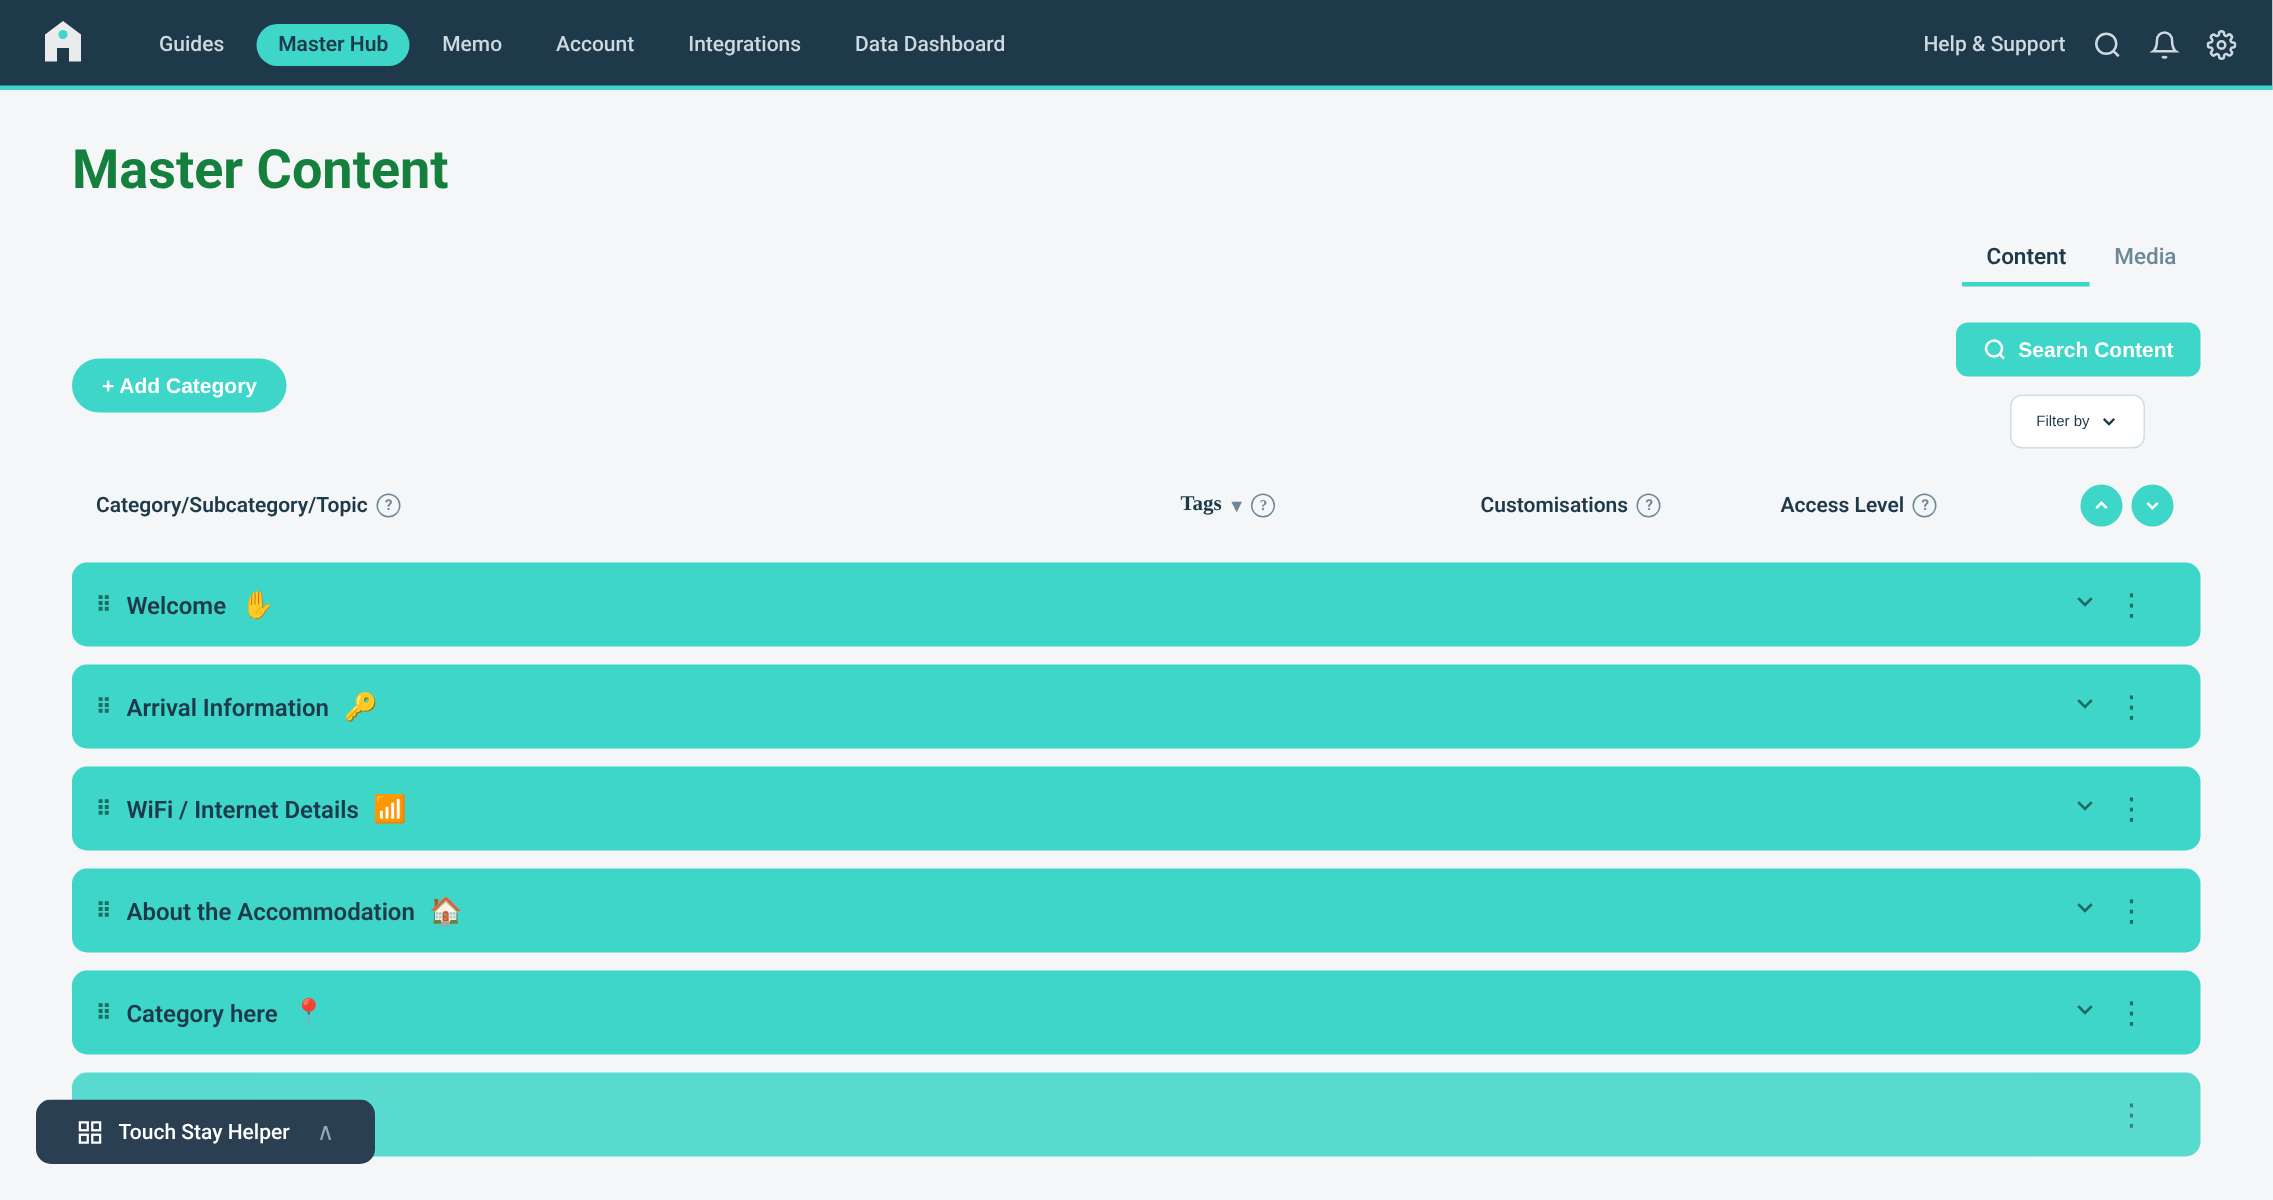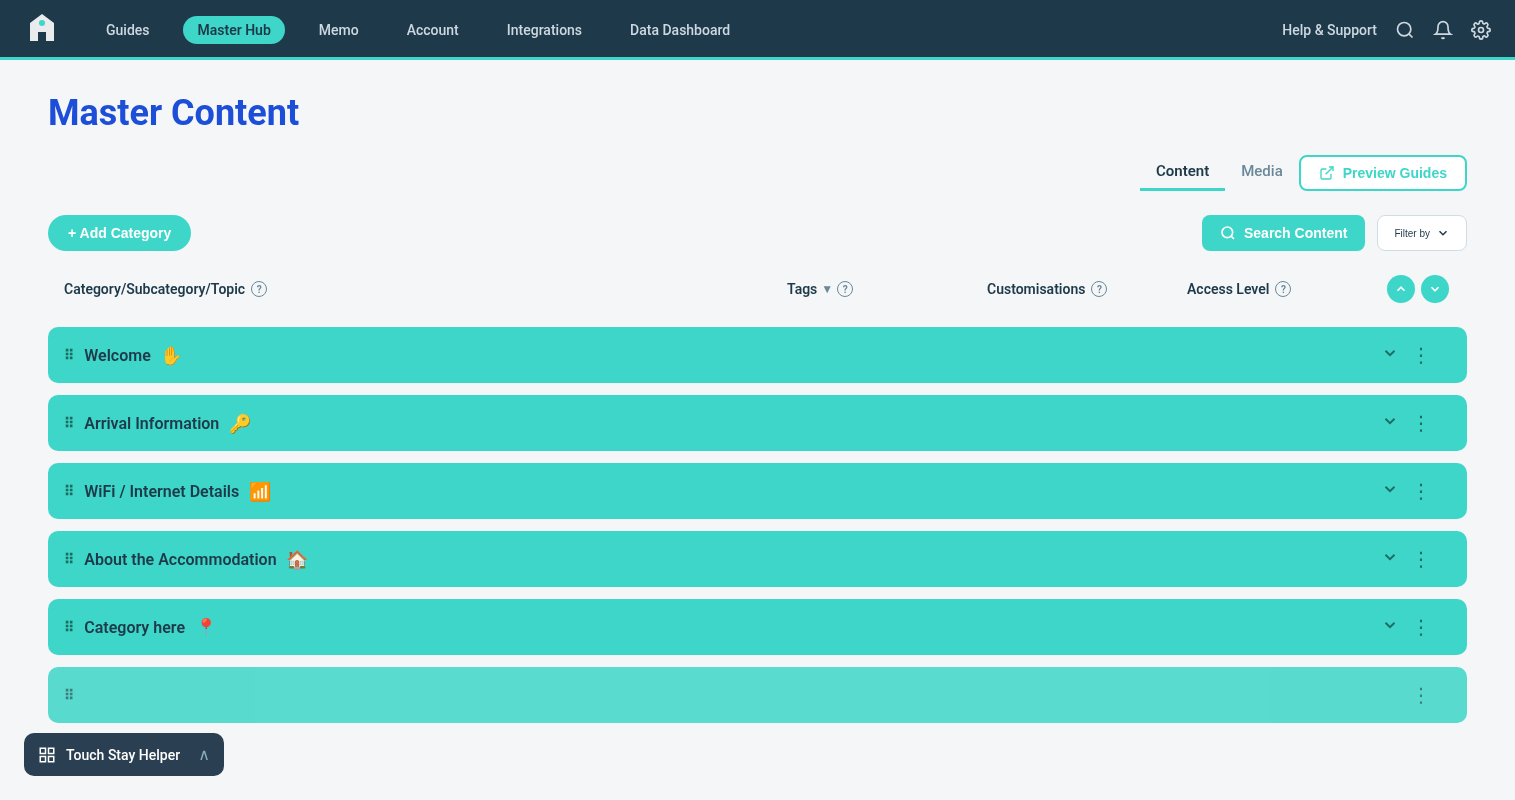--- a/index.html
+++ b/index.html
@@ -21,21 +21,21 @@
       height: 3px;
       background: #3dd6c8;
     }
     .nav-logo {
       margin-right: 32px;
     }
     .nav-logo svg { width: 36px; height: 36px; }
     .nav-links {
       display: flex;
       align-items: center;
-      gap: 20px;
+      gap: 8px;
       flex: 1;
     }
     .nav-link {
       color: #cdd8e0;
       text-decoration: none;
       padding: 6px 14px;
       border-radius: 20px;
       font-size: 14px;
       font-weight: 500;
       cursor: pointer;
@@ -65,21 +65,21 @@
     }
 
     
     .main {
       padding: 32px 48px;
       max-width: 1515px;
     }
     .page-title {
       font-size: 36px;
       font-weight: 700;
-      color: #1d4ed8;
+      color: #15803d;
       margin-bottom: 20px;
     }
 
     
     .tabs {
       display: flex;
       align-items: center;
       justify-content: flex-end;
       margin-bottom: 24px;
     }
@@ -128,20 +128,21 @@
       font-size: 14px;
       font-weight: 600;
       cursor: pointer;
       display: flex;
       gap: 6px;
     }
     .toolbar-right {
       display: flex;
       align-items: center;
       gap: 12px;
+      flex-direction: column;
     }
     .search-content-btn {
       background: #3dd6c8;
       border: none;
       color: white;
       padding: 10px 18px;
       border-radius: 8px;
       font-size: 14px;
       font-weight: 600;
       cursor: pointer;
@@ -266,41 +267,42 @@
       padding: 4px;
     }
 
     
     .helper-widget {
       position: fixed;
       bottom: 24px;
       left: 24px;
       background: #2a3f52;
       color: white;
-      padding: 12px 14px;
+      padding: 12px 27px;
       border-radius: 10px;
       display: flex;
       align-items: center;
       gap: 10px;
       font-size: 14px;
       font-weight: 500;
       cursor: pointer;
       z-index: 100;
     }
     .helper-close {
       margin-left: 8px;
       color: #8baab8;
       font-size: 16px;
     }
 
     
     .tags-header {
       display: flex;
       align-items: center;
       gap: 4px;
+      font-family: Liberation Serif, serif;
     }
     .tags-chevron { font-size: 12px; color: #6b8899; }
   </style>
 </head>
 <body>
 
 <nav class="navbar">
   <div class="nav-logo">
     <svg viewBox="0 0 36 36" fill="none" xmlns="http://www.w3.org/2000/svg">
       <rect width="36" height="36" rx="8" fill="none"></rect>
@@ -341,28 +343,20 @@
 
 <div class="main">
 
   <h1 class="page-title">Master Content</h1>
 
   <div class="tabs">
     <div class="tab-list">
       <a class="tab active">Content</a>
       <a class="tab">Media</a>
     </div>
-    <button class="preview-btn">
-      <svg width="16" height="16" viewBox="0 0 24 24" fill="none" stroke="currentColor" stroke-width="2">
-          <path d="M18 13v6a2 2 0 0 1-2 2H5a2 2 0 0 1-2-2V8a2 2 0 0 1 2-2h6"></path>
-          <polyline points="15 3 21 3 21 9"></polyline>
-          <line x1="10" y1="14" x2="21" y2="3"></line>
-        </svg>
-      <span>Preview Guides</span>
-    </button>
   </div>
 
   <div class="toolbar">
     <button class="add-category-btn">
       <span>+ Add Category</span>
     </button>
     <div class="toolbar-right">
       <button class="search-content-btn">
         <svg width="16" height="16" viewBox="0 0 24 24" fill="none" stroke="currentColor" stroke-width="2.5">
             <circle cx="11" cy="11" r="8"></circle>

